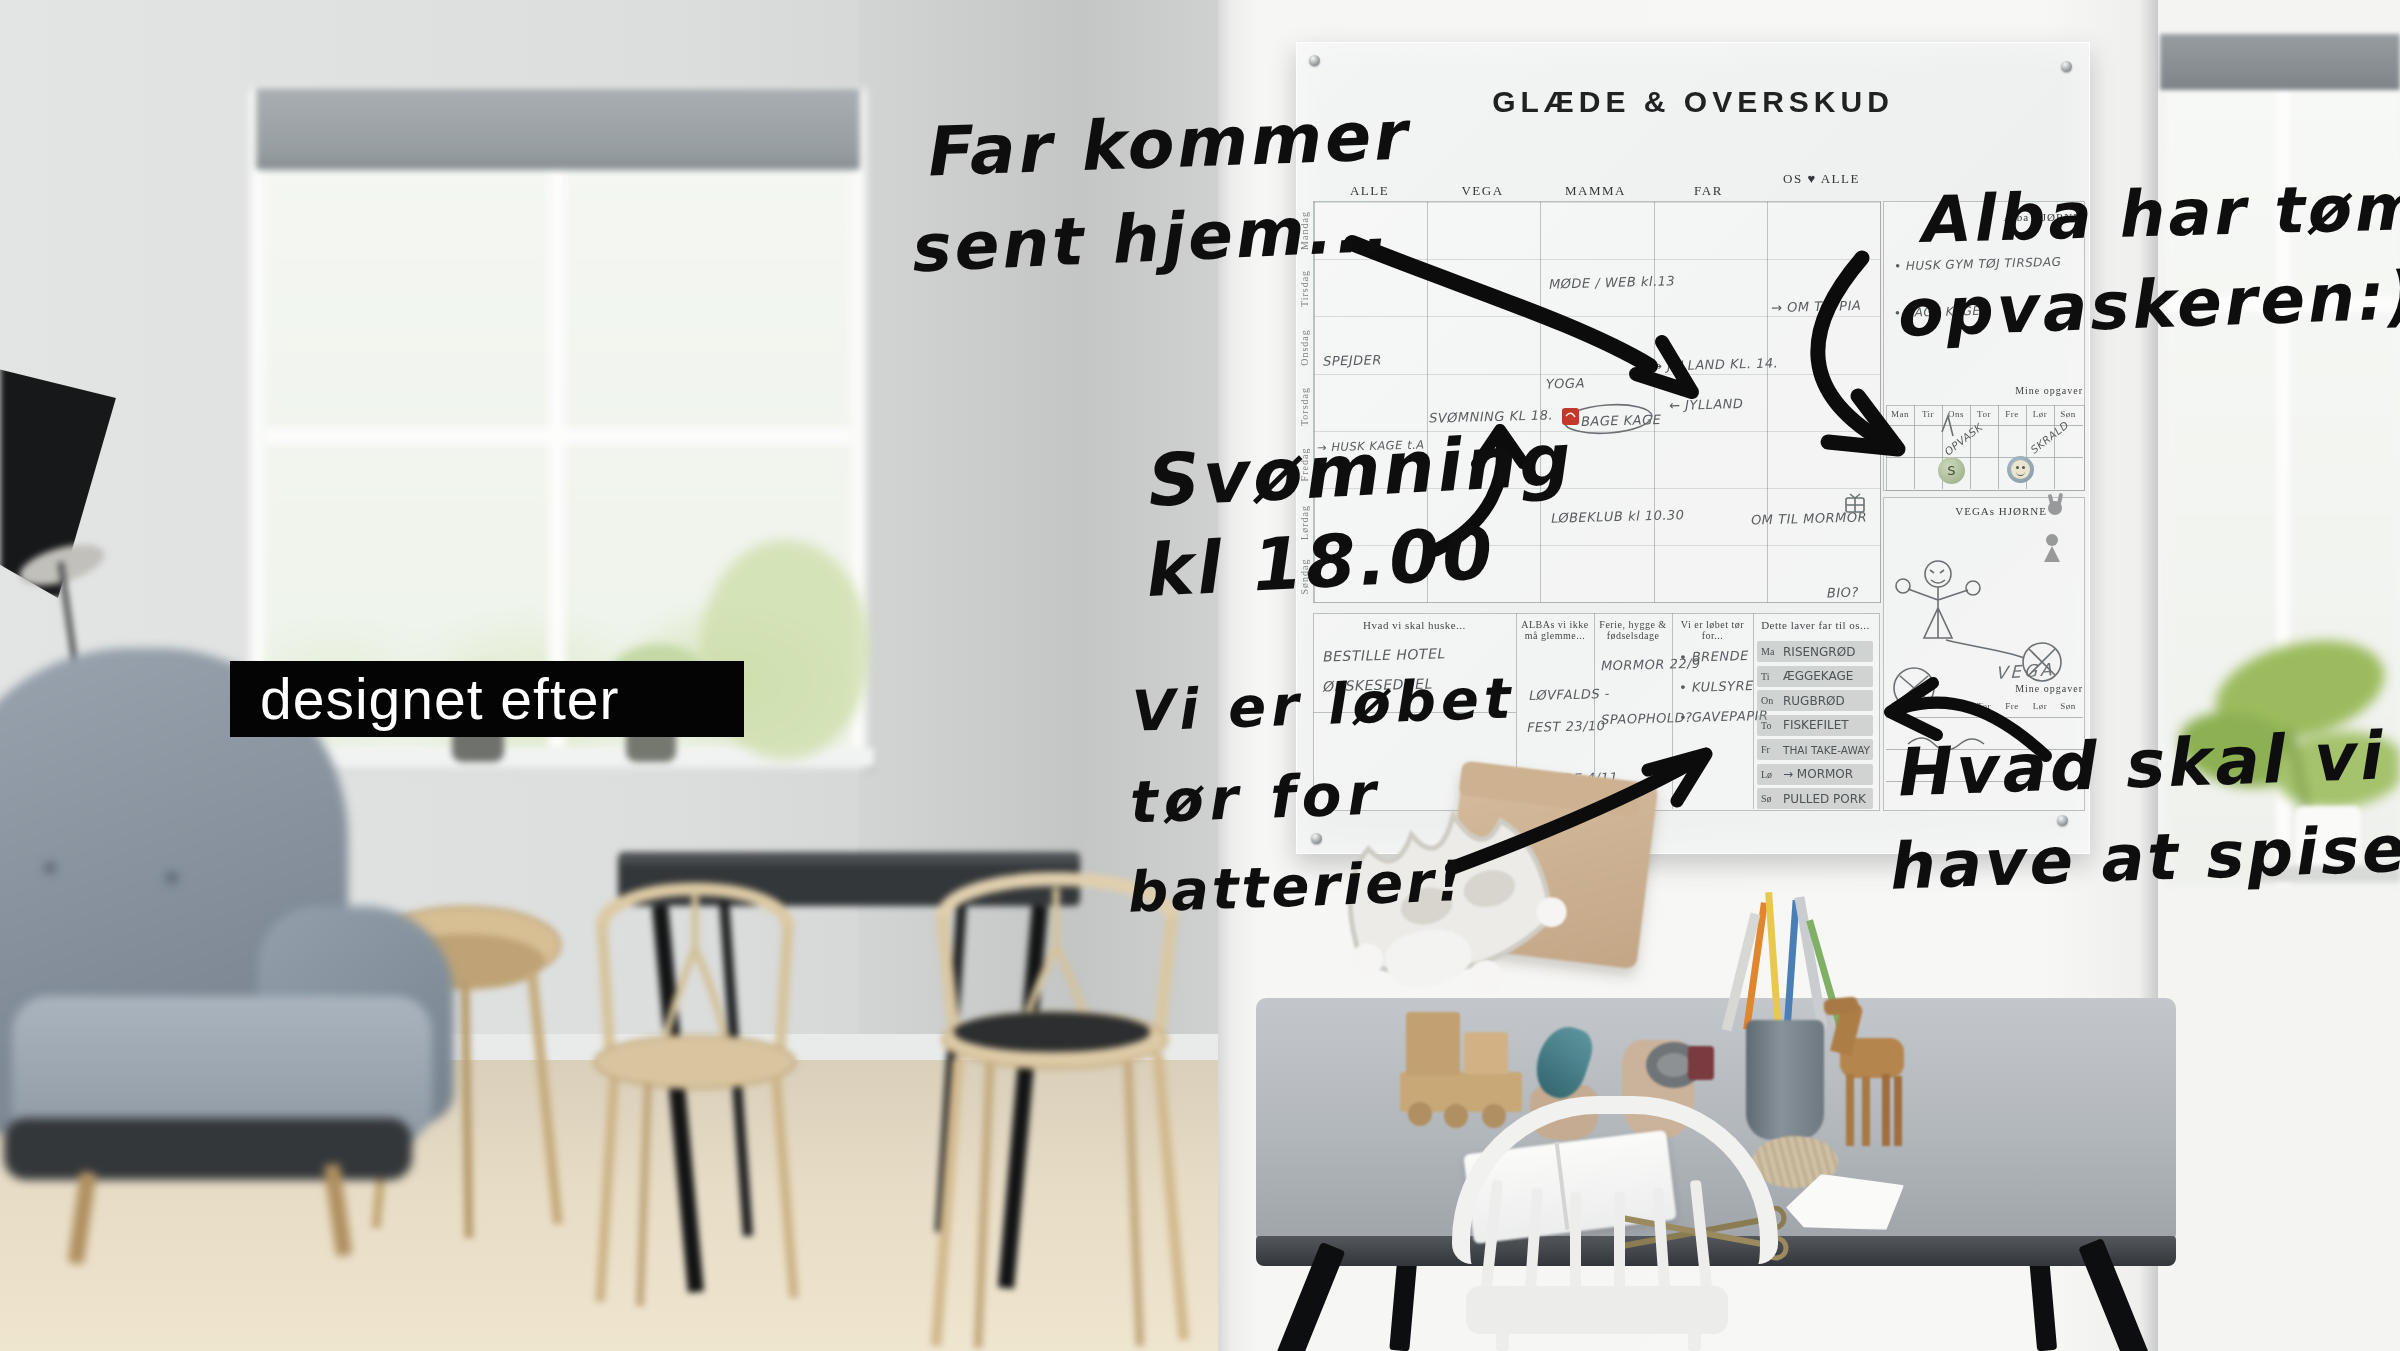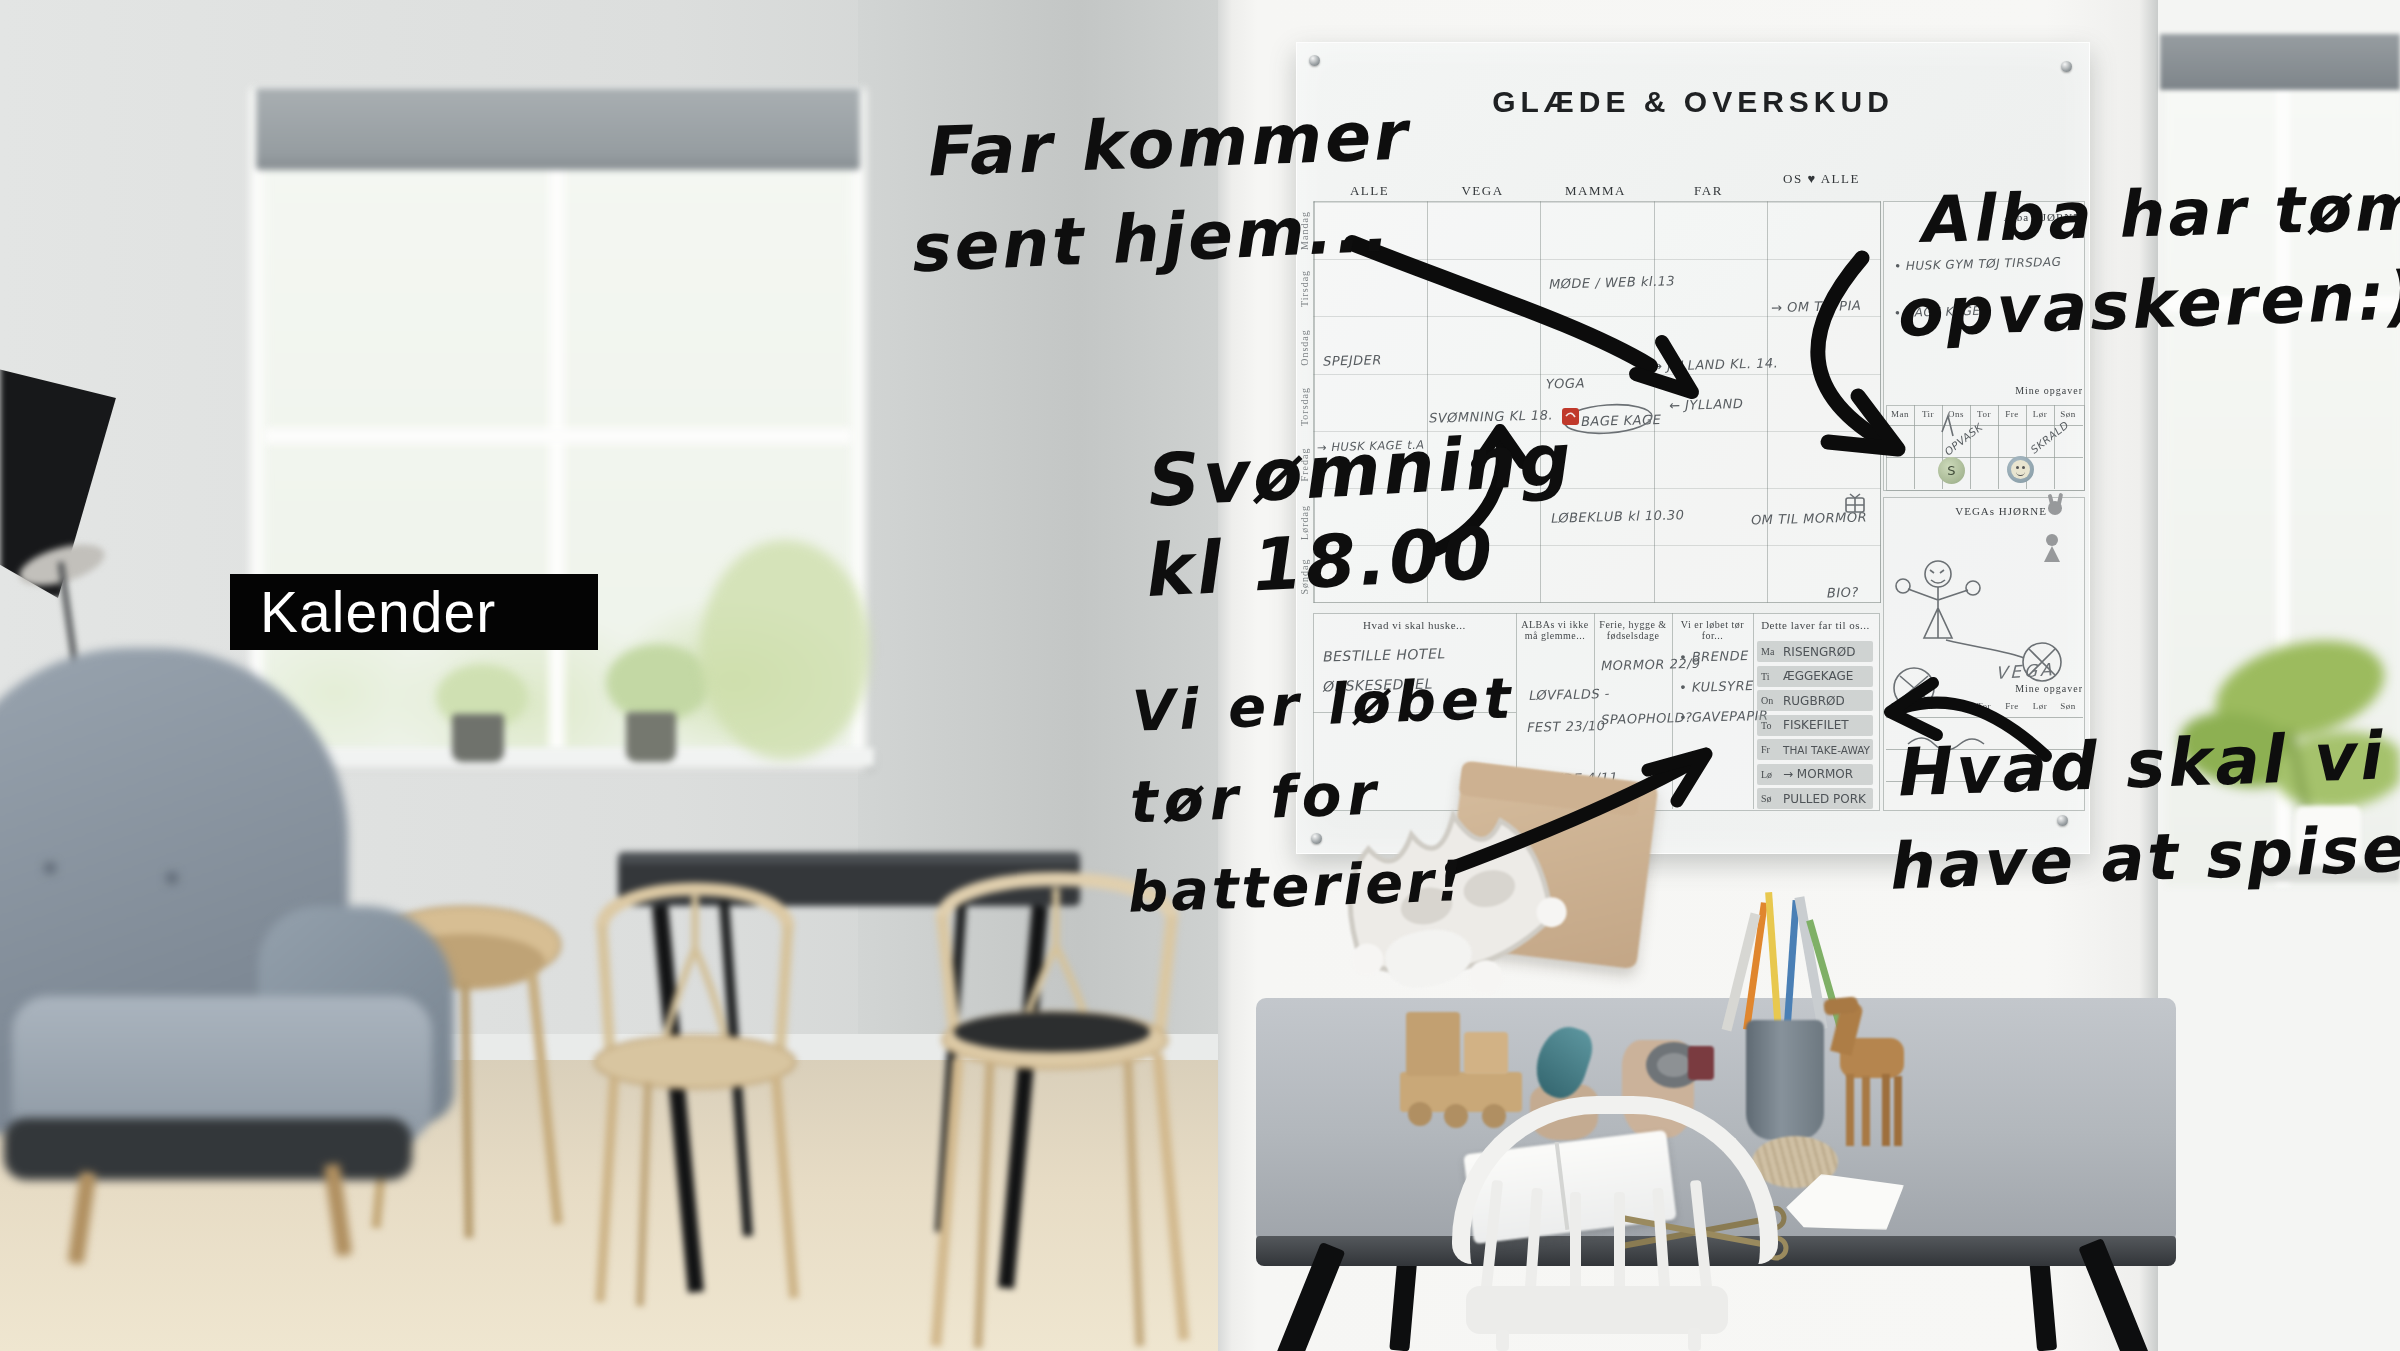--- a/index.html
+++ b/index.html
@@ -459,17 +459,17 @@
   <div class="abs hand" style="left:1148px;top:428px;font-size:72px;transform:rotate(-3deg);">Svømning</div>
   <div class="abs hand" style="left:1146px;top:520px;font-size:72px;transform:rotate(-3deg);">kl 18.00</div>
 
   <div class="abs hand" style="left:1132px;top:672px;font-size:56px;letter-spacing:5px;transform:rotate(-2deg);">Vi er løbet</div>
   <div class="abs hand" style="left:1130px;top:764px;font-size:58px;letter-spacing:6px;transform:rotate(-2deg);">tør for</div>
   <div class="abs hand" style="left:1128px;top:854px;font-size:56px;letter-spacing:3px;transform:rotate(-2deg);">batterier!</div>
 
   <div class="abs hand" style="left:1898px;top:726px;font-size:66px;transform:rotate(-2deg);">Hvad skal vi</div>
   <div class="abs hand" style="left:1890px;top:820px;font-size:64px;transform:rotate(-2deg);">have at spise?</div>
 
-  <div class="abs headblock" style="left:230px;top:574px;width:338px;">
-    <span>Kalender</span>
+  <div class="abs headblock" style="left:230px;top:661px;width:484px;">
+    <span>designet efter</span>
     </div>
 
 </div>
 
 </body></html>

